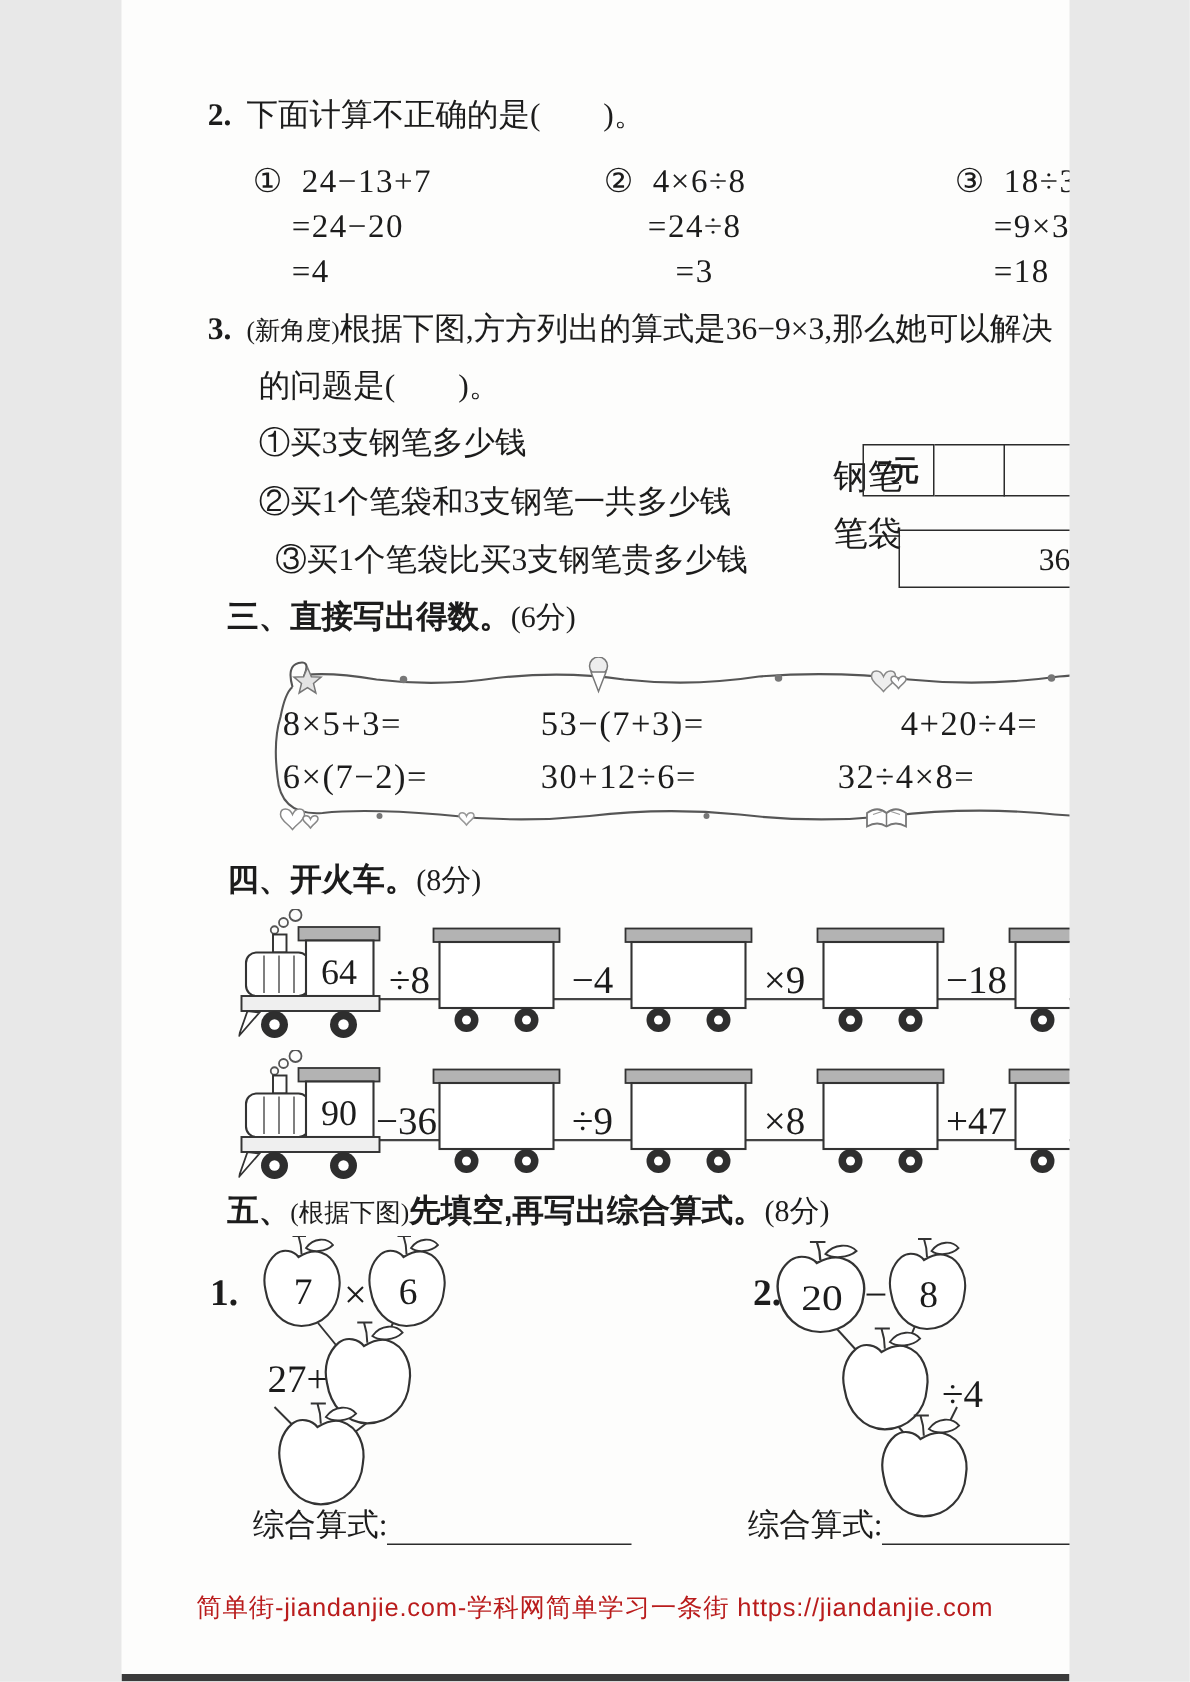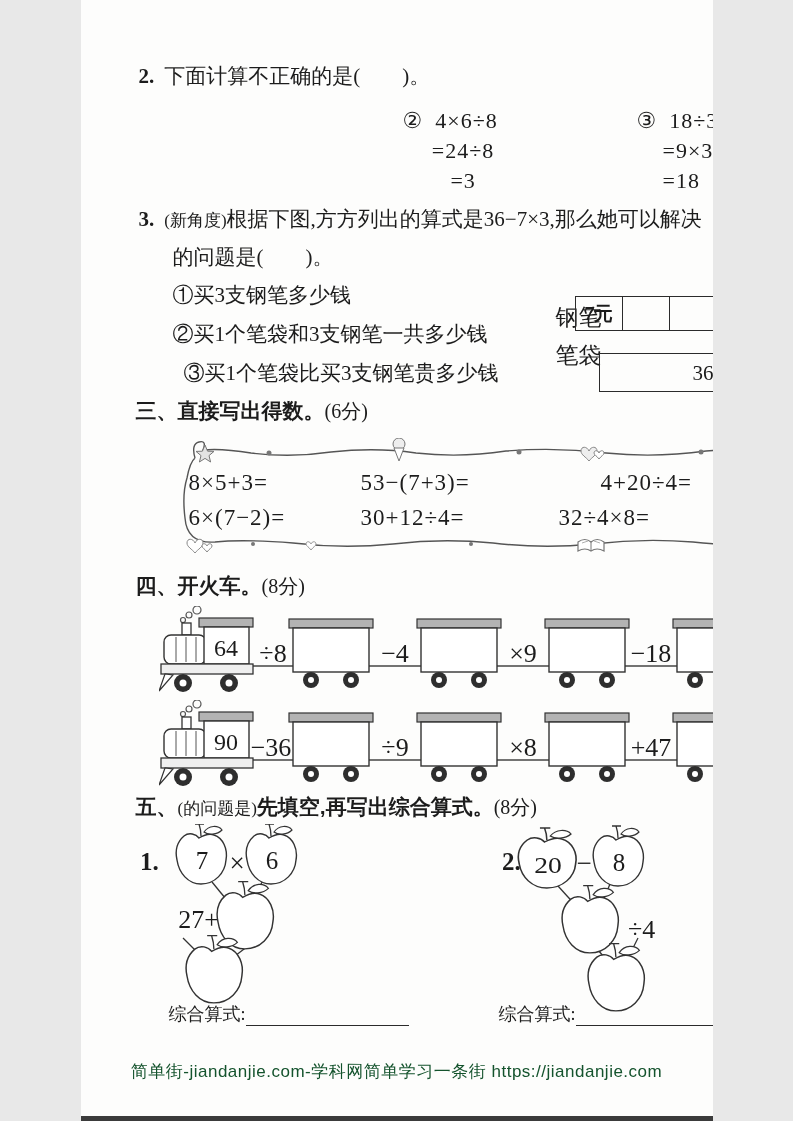--- a/index.html
+++ b/index.html
@@ -2,70 +2,75 @@
 <html><head>
 <meta charset="utf-8">
 <style>
   html,body{margin:0;padding:0;background:#e8e8e8;}
   .page{
     position:relative;width:632px;height:1121px;margin:0 auto;
     background:#fdfdfc;overflow:hidden;
     font-family:"Liberation Serif","DejaVu Serif",serif;color:#1c1c1c;
   }
   .abs{position:absolute;}
-  .hei{font-family:"Liberation Sans","DejaVu Sans",sans-serif;font-weight:700;}
+  .hei{font-family:"Liberation Sans","DejaVu Sans",sans-serif;font-weight:700;margin-left:16px;}
   .qnum{font-weight:700;margin-right:10px;}
   .eq{font-size:22px;letter-spacing:1px;white-space:nowrap;}
   .eq-line{line-height:30px;}
   .badge{margin-right:12px;}
   .indent{padding-left:26px;}
   .prompt{font-size:21px;white-space:nowrap;}
   .opt{font-size:21px;white-space:nowrap;}
   .sec-title{font-size:21px;white-space:nowrap;}
   .sec-score{font-family:"Liberation Serif","DejaVu Serif",serif;font-weight:400;font-size:20px;}
   .small-tag{font-size:17px;font-weight:400;}
   .bar-label{font-size:23px;}
   .pen-row{display:flex;}
   .pen-cell{width:46px;height:33px;border:1.5px solid #2b2b2b;border-left:none;
     display:flex;align-items:center;justify-content:center;font-size:19px;}
   .pen-cell:first-child{border-left:1.5px solid #2b2b2b;}
   .bag-box{width:228px;height:37px;border:1.5px solid #2b2b2b;
     display:flex;align-items:center;justify-content:center;font-size:21px;}
   .expr{font-size:23px;letter-spacing:1px;white-space:nowrap;}
-  .ans-row{font-size:18px;white-space:nowrap;}
+  .ans-row{font-size:21px;white-space:nowrap;}
   .blank-line{display:inline-block;height:22px;border-bottom:1.6px solid #2b2b2b;vertical-align:bottom;}
-  .footer{width:100%;text-align:center;font-size:17px;color:#14532d;
+  .footer{width:100%;text-align:center;font-size:17px;color:#b91c1c;
     font-family:"Liberation Sans","DejaVu Sans",sans-serif;letter-spacing:.5px;}
   .bottom-edge{left:0;bottom:0;width:100%;height:5px;background:#3b3b3b;}
   svg text{font-family:"Liberation Serif","DejaVu Serif",serif;fill:#1c1c1c;}
 </style>
 </head>
 <body>
 
 <div class="page">
 
   <div class="abs prompt" style="left:58px;top:62px;">
     <span class="qnum">2.</span><span>下面计算不正确的是(　　)。</span>
   </div>
 
+  <div class="abs eq" style="left:88px;top:106px;">
+    <div class="eq-line"><span class="badge">①</span><span>24−13+7</span></div>
+    <div class="eq-line indent">=24−20</div>
+    <div class="eq-line indent">=4</div>
+  </div>
 
   <div class="abs eq" style="left:322px;top:106px;text-align:center;">
     <div class="eq-line"><span class="badge">②</span><span>4×6÷8</span></div>
     <div class="eq-line indent">=24÷8</div>
     <div class="eq-line indent">=3</div>
   </div>
 
   <div class="abs eq" style="left:556px;top:106px;">
     <div class="eq-line"><span class="badge">③</span><span>18÷3×3</span></div>
     <div class="eq-line indent">=9×3</div>
     <div class="eq-line indent">=18</div>
   </div>
 
   <div class="abs prompt" style="left:58px;top:205px;">
-    <span class="qnum">3.</span><span class="small-tag">(新角度)</span><span>根据下图,方方列出的算式是36−7×3,那么她可以解决</span>
+    <span class="qnum">3.</span><span class="small-tag">(新角度)</span><span>根据下图,方方列出的算式是36−9×3,那么她可以解决</span>
   </div>
   <div class="abs prompt" style="left:92px;top:243px;">的问题是(　　)。</div>
 
   <div class="abs opt" style="left:92px;top:281px;">①买3支钢笔多少钱</div>
   <div class="abs opt" style="left:92px;top:320px;">②买1个笔袋和3支钢笔一共多少钱</div>
   <div class="abs opt" style="left:103px;top:359px;">③买1个笔袋比买3支钢笔贵多少钱</div>
 
   <div class="abs bar-label" style="left:475px;top:302px;">钢笔</div>
   <div class="abs pen-row" style="left:494px;top:296px;font-weight:bold;">
     <div class="pen-cell">7元</div>
@@ -138,21 +143,21 @@
       <path d="M 18 48 L 42 48 L 52 88 Q 30 98 8 88 Z" fill="#e4e4e4" stroke="#333" stroke-width="1.3"></path>
       <line x1="24" y1="54" x2="20" y2="86" stroke="#888" stroke-width="1"></line>
       <line x1="36" y1="54" x2="40" y2="86" stroke="#888" stroke-width="1"></line>
     </g>
   </svg>
 
   <div class="abs expr" style="left:108px;top:470px;">8×5+3=</div>
   <div class="abs expr" style="left:280px;top:470px;">53−(7+3)=</div>
   <div class="abs expr" style="left:478px;top:470px;margin-left:42px;">4+20÷4=</div>
   <div class="abs expr" style="left:108px;top:505px;">6×(7−2)=</div>
-  <div class="abs expr" style="left:280px;top:505px;">30+12÷4=</div>
+  <div class="abs expr" style="left:280px;top:505px;">30+12÷6=</div>
   <div class="abs expr" style="left:478px;top:505px;">32÷4×8=</div>
 
   <div class="abs sec-title hei" style="left:55px;top:572px;">
     <span>四、开火车。</span><span class="sec-score">(8分)</span>
   </div>
 
   <svg class="abs" style="left:78px;top:606px;" width="630" height="95" viewBox="0 0 630 95">
     <line x1="90" y1="60" x2="600" y2="60" stroke="#444" stroke-width="1.5"></line>
     <g>
       <circle cx="30" cy="9" r="3" fill="none" stroke="#555" stroke-width="1.2"></circle>
@@ -280,21 +285,21 @@
       <rect x="514" y="13" width="84" height="9" fill="#b3b3b3" stroke="#333" stroke-width="1.2"></rect>
       <rect x="518" y="22" width="76" height="44" fill="#fff" stroke="#333" stroke-width="1.4"></rect>
       <circle cx="536" cy="74" r="8" fill="#2e2e2e"></circle>
         <circle cx="536" cy="74" r="3" fill="#fff"></circle>
       <circle cx="576" cy="74" r="8" fill="#2e2e2e"></circle>
         <circle cx="576" cy="74" r="3" fill="#fff"></circle>
     </g>
   </svg>
 
   <div class="abs sec-title hei" style="left:55px;top:793px;">
-    <span>五、</span><span class="small-tag" style="font-family:'Liberation Serif','DejaVu Serif',serif;">(的问题是)</span><span>先填空,再写出综合算式。</span><span class="sec-score">(8分)</span>
+    <span>五、</span><span class="small-tag" style="font-family:'Liberation Serif','DejaVu Serif',serif;">(根据下图)</span><span>先填空,再写出综合算式。</span><span class="sec-score">(8分)</span>
   </div>
 
   <svg class="abs" style="left:50px;top:824px;" width="310" height="180" viewBox="0 0 310 180">
     <text x="9" y="46" font-size="25" font-weight="bold">1.</text>
     <line x1="81" y1="58" x2="99" y2="80" stroke="#333" stroke-width="1.3"></line>
     <line x1="131" y1="58" x2="121" y2="80" stroke="#333" stroke-width="1.3"></line>
     <line x1="52" y1="114" x2="70" y2="132" stroke="#333" stroke-width="1.3"></line>
     <line x1="117" y1="122" x2="100" y2="135" stroke="#333" stroke-width="1.3"></line>
     <g transform="translate(71,36)">
       <path d="M -3 -22 C -6 -26 -13 -28 -18 -24 C -25 -18 -27 -9 -25 0 C -23 13 -14 24 -1 24 C 13 24 23 13 24 0 C 26 -11 21 -22 12 -25 C 7 -27 2 -25 -3 -22 Z" fill="#fff" stroke="#333" stroke-width="1.4"></path>

